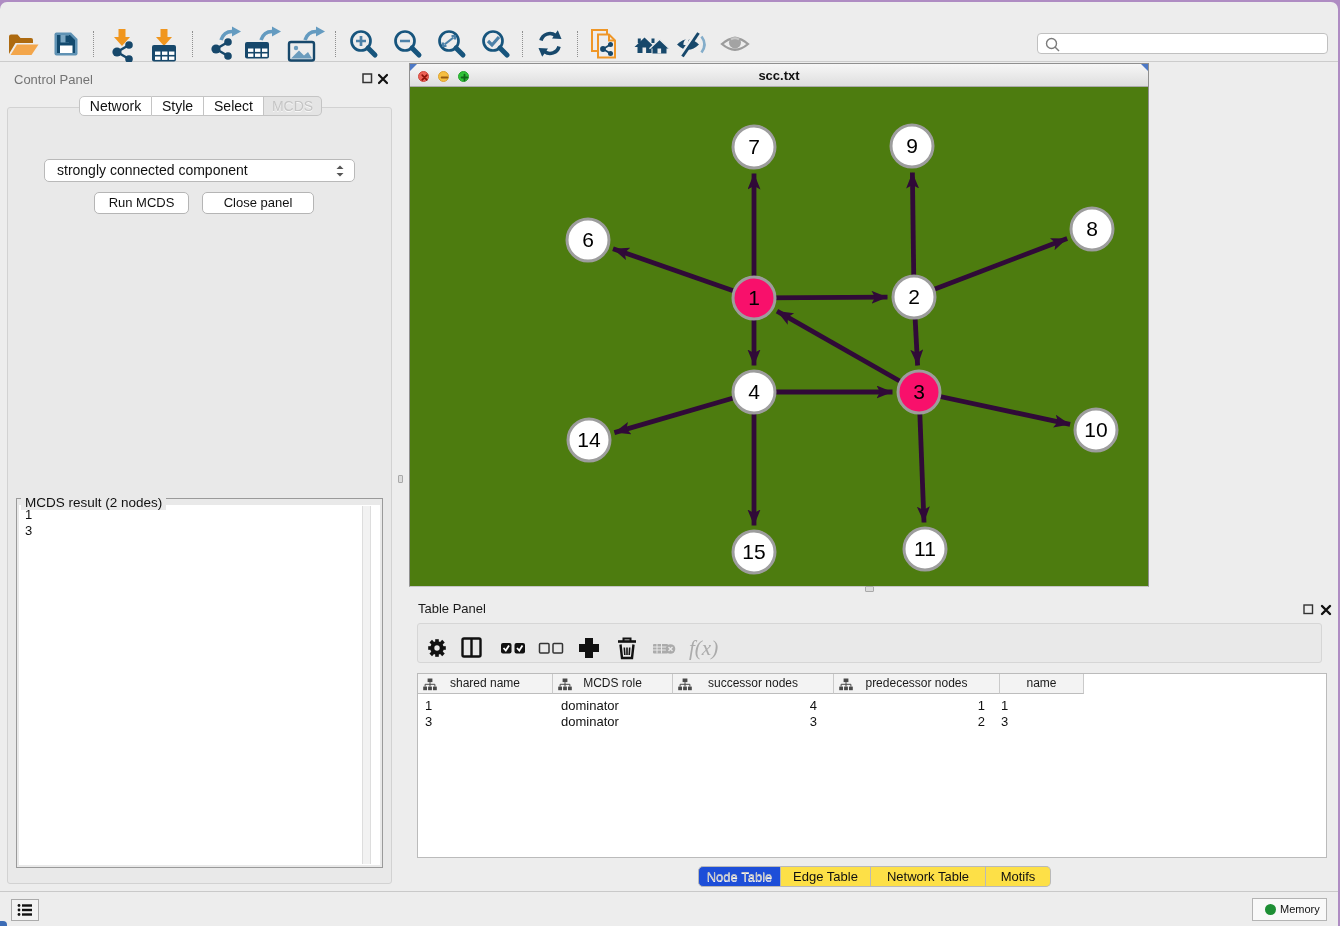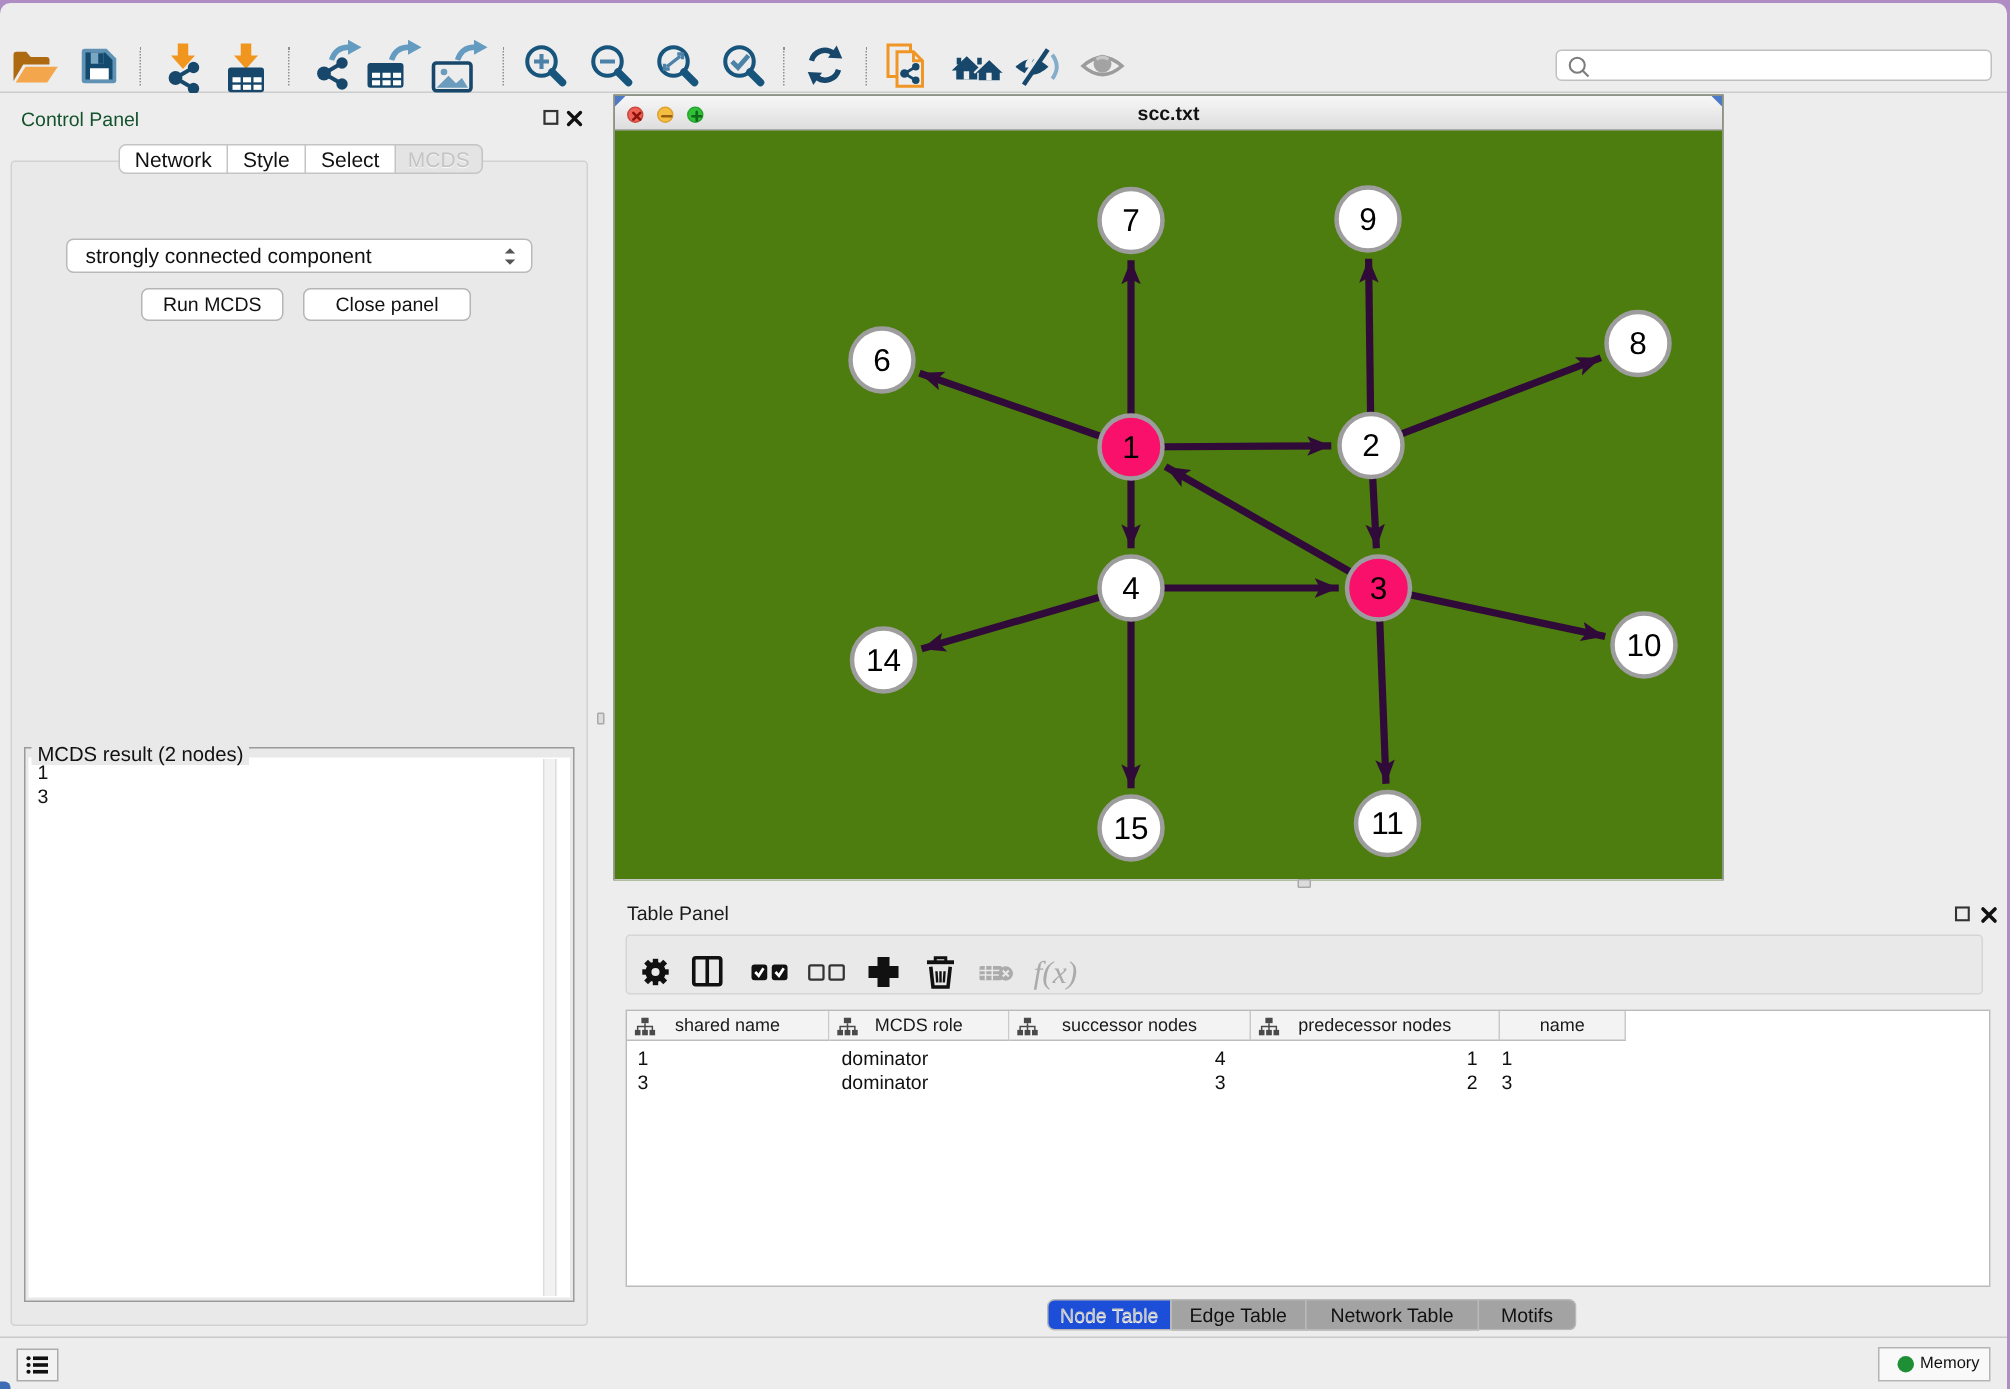--- a/index.html
+++ b/index.html
@@ -16,21 +16,21 @@
   color:#b4b2b4; font-size:13px; }
 
 #toolbar { position:absolute; left:0; top:24px; width:100%; height:36px;
   background:#ededed; border-bottom:1px solid #cccccc; }
 .tsep { position:absolute; top:5px; height:26px; width:0;
   border-left:1px dotted #8f8f8f; }
 #searchbox { position:absolute; left:1037px; top:7px; width:291px; height:21px;
   background:#ffffff; border:1px solid #c0c0c0; border-radius:4px; }
 
 #cpanel { position:absolute; left:0; top:61px; width:399px; height:828px; background:#ededed; }
-#cphead { position:absolute; left:14px; top:9px; font-size:13px; color:#14532d; }
+#cphead { position:absolute; left:14px; top:9px; font-size:13px; color:#737373; }
 .wbtn { position:absolute; top:10px; }
 #cpbody { position:absolute; left:7px; top:44px; width:385px; height:777px;
   background:#e9e9e9; border:1px solid #d2d2d2; border-radius:3px; }
 .tabrow { position:absolute; display:flex; font-size:14px; z-index:5; }
 .tab { height:20px; background:#ffffff; border:1px solid #c4c4c4; border-left:none;
   color:#111; display:flex; align-items:center; justify-content:center; }
 .tab.first { border-left:1px solid #c4c4c4; border-radius:5px 0 0 5px; }
 .tab.sel { background:#e4e4e4; color:#c4c4c4; border-radius:0 5px 5px 0;
   text-shadow:0 1px 0 #f8f8f8; }
 #optlabel { position:absolute; left:0; top:74px; width:399px; text-align:center;
@@ -73,21 +73,21 @@
 #tphead { position:absolute; left:19px; top:4px; font-size:13px; color:#1a1a1a; }
 #ttoolbar { position:absolute; left:18px; top:26px; width:905px; height:40px;
   background:#e9e9e9; border:1px solid #d6d6d6; border-radius:3px; }
 #ttable { position:absolute; left:18px; top:76px; width:910px; height:185px;
   background:#ffffff; border:1px solid #bbbbbb; font-size:13px; }
 .th { position:absolute; top:0; height:20px; background:#f3f3f3;
   border-right:1px solid #cacaca; border-bottom:1px solid #bdbdbd;
   font-size:12px; color:#1a1a1a; text-align:center; line-height:19px; }
 .td { position:absolute; font-size:13px; color:#111; height:16px; line-height:16px; }
 .btabs { position:absolute; top:269px; display:flex; font-size:13px; }
-.btab { background:#a3a3a3; border:1px solid #b9b9b9; border-left:none;
+.btab { background:#fde047; border:1px solid #b9b9b9; border-left:none;
   color:#111; display:flex; align-items:center; justify-content:center; height:21px; }
 .btab.first { border-left:1px solid #b9b9b9; border-radius:5px 0 0 5px; }
 .btab.sel { background:#1d4ed8; color:#c6c6c6; text-shadow:0 1px 0 #f6f6f6; }
 .btab.last { border-radius:0 5px 5px 0;text-align:right; }
 svg { display:block; }
 </style>
 </head>
 <body>
 <div id="win">
 

